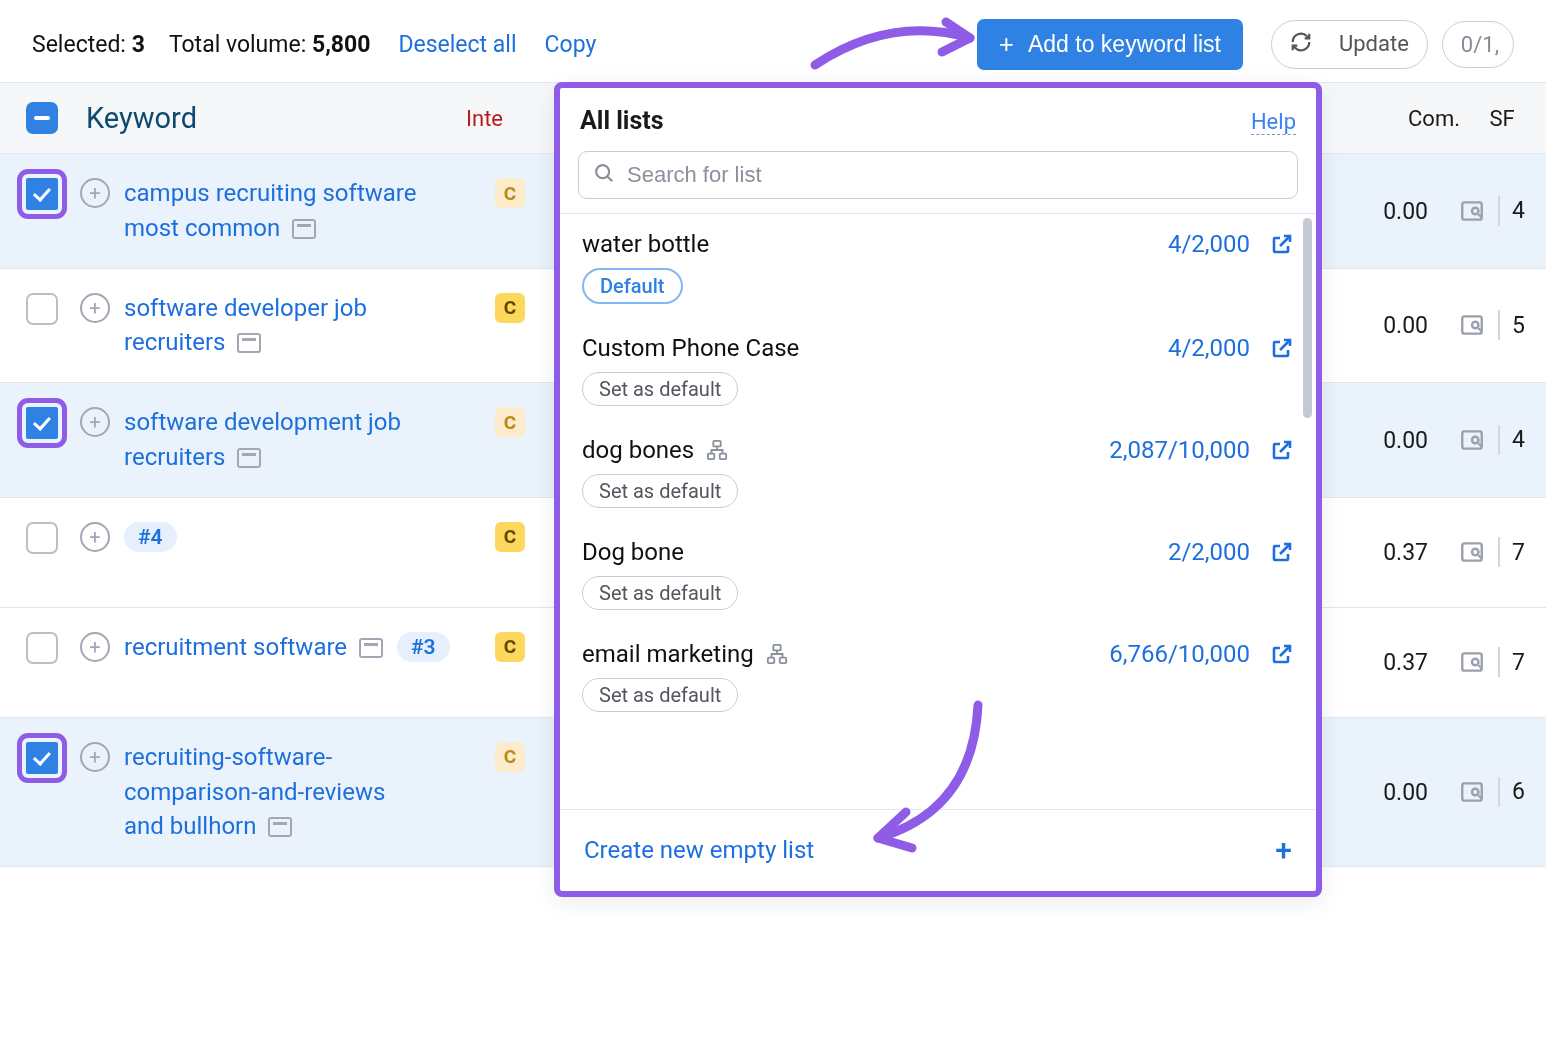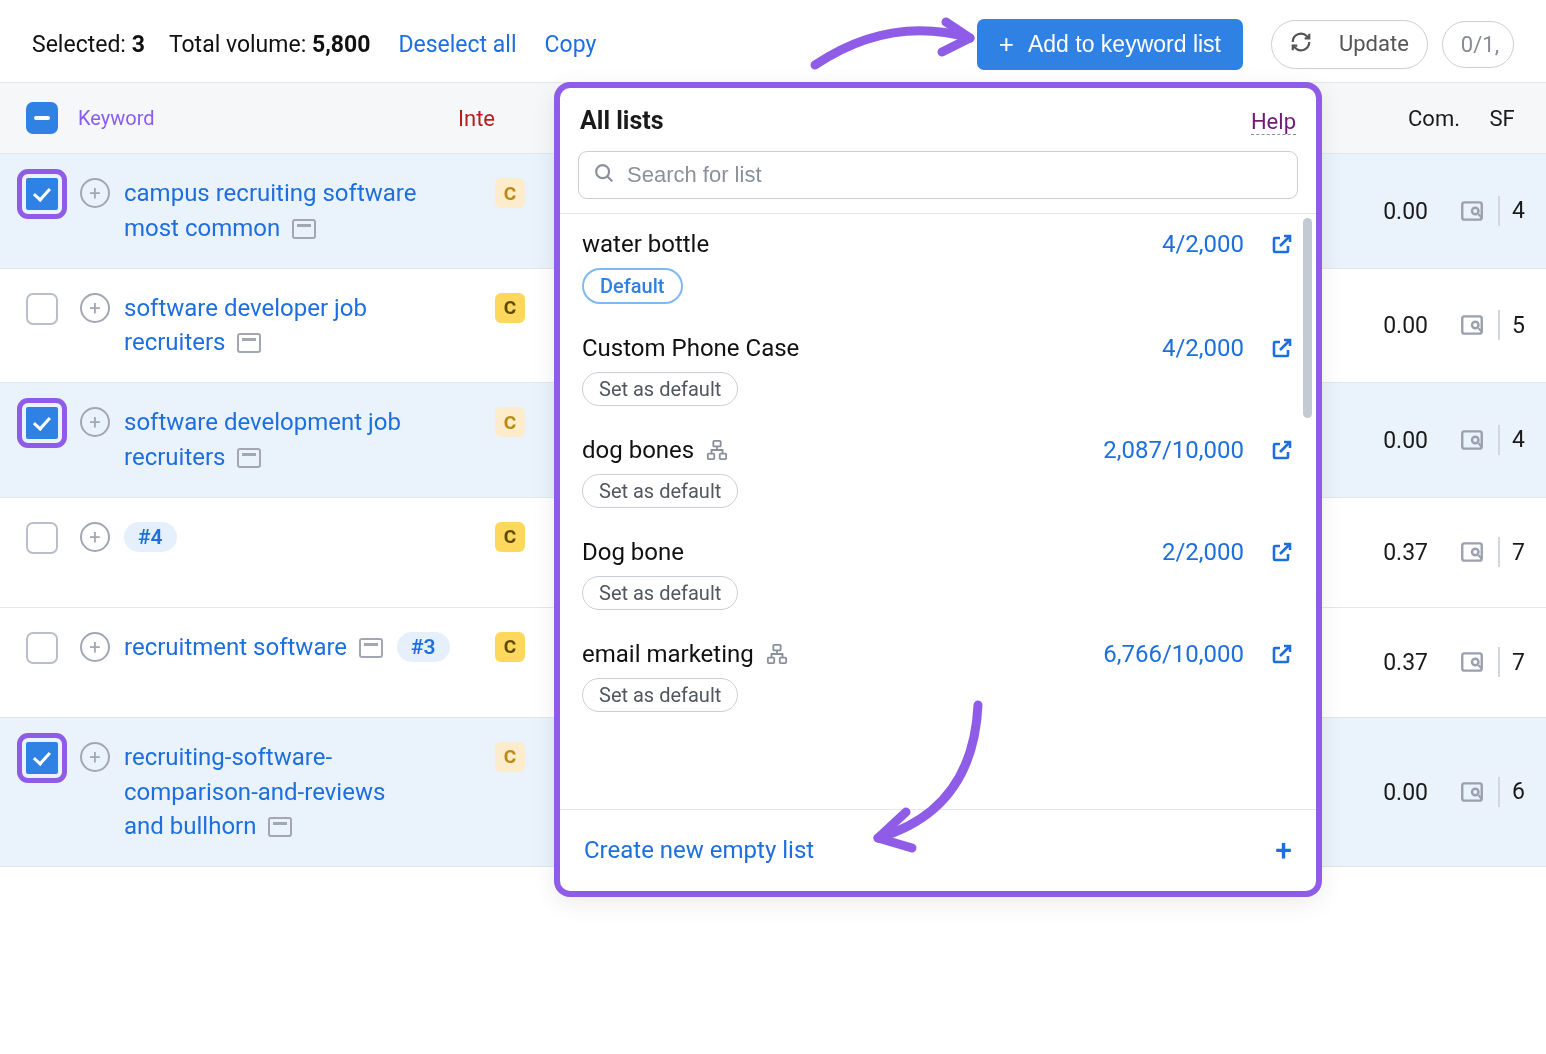--- a/index.html
+++ b/index.html
@@ -60,21 +60,21 @@
     border-top:1px solid #e2e7ee;
     border-bottom:1px solid #e2e7ee;
     height:72px;
     padding:0 14px 0 26px;
   }
   .thead .masterchk{
     width:32px;height:32px;border-radius:7px;background:#2f81e4;
     display:flex;align-items:center;justify-content:center;flex:none;
   }
   .thead .masterchk .dash{width:16px;height:4px;background:#fff;border-radius:2px;}
-  .thead .h-keyword{margin-left:20px; font-size:20px; color:#8b5cf6; flex:none; width:380px;}
+  .thead .h-keyword{margin-left:28px; font-size:29px; color:#0c4a6e; flex:none; width:380px;}
   .thead .h-intent{font-size:22px;color:#b91c1c; flex:none; width:60px;}
   .thead .gap{flex:1;}
   .thead .h-com{font-size:22px;color:#1a1a1a;flex:none;width:85px;text-align:right;}
   .thead .h-sf{font-size:22px;color:#1a1a1a;flex:none;width:60px;text-align:center;margin-left:12px;}
 
   
   .row{
     display:flex; align-items:flex-start;
     border-bottom:1px solid #e2e7ee;
     padding:22px 14px 22px 26px;
@@ -123,52 +123,52 @@
   .sf-div   {width:2px;height:30px;background:#d2d7df;}
   .sf-num   {font-size:23px;color:#1a1a1a;}
 
   
   .panel{
     position:absolute;
     left:554px; top:82px;
     width:768px; height:815px;
     background:#fff;
     border:6px solid #8e5ce6;
-    border-radius:16px;
+    border-radius:8px;
     box-shadow:0 6px 24px rgba(0,0,0,.08);
     display:flex;flex-direction:column;
     z-index:50;
   }
   .panel-head{
     display:flex;align-items:flex-end;justify-content:space-between;
     padding:18px 20px 8px 20px;
   }
   .panel-head .title{font-size:25px;font-weight:700;}
-  .panel-head .help{font-size:22px;color:#701a75;border-bottom:1.5px dashed #8b919c;cursor:pointer;}
+  .panel-head .help{font-size:22px;color:#3b82f6;border-bottom:1.5px dashed #8b919c;cursor:pointer;}
   .search-wrap{padding:8px 18px 14px 18px;}
   .search{
     width:100%;height:48px;border:1.5px solid #c9ced6;border-radius:9px;
     display:flex;align-items:center;padding:0 14px;gap:12px;color:#8b919c;
   }
   .search input{border:none;outline:none;font-size:22px;flex:1;color:#333;background:transparent;}
   .search input::placeholder{color:#8b919c;}
   .list-scroll{
     flex:1;overflow:hidden;border-top:1px solid #e2e7ee;position:relative;
   }
   .scrollbar{
     position:absolute;right:4px;top:4px;width:9px;height:200px;background:#c4cad4;border-radius:5px;
   }
   .list-item{
     padding:16px 22px 14px 22px;
   }
   .li-top{display:flex;align-items:center;gap:12px;text-align:right;}
   .li-name{font-size:24px;color:#111;}
   .li-share{color:#8b919c;display:flex;}
   .li-share svg{width:22px;height:22px;}
-  .li-right{margin-left:auto;display:flex;align-items:center;gap:26px;}
+  .li-right{margin-left:auto;display:flex;align-items:center;gap:20px;}
   .li-count{font-size:24px;color:#1e6fde;}
   .li-open{color:#1e6fde;cursor:pointer;display:flex;}
   .li-open svg{width:24px;height:24px;}
   .default-pill{
     display:inline-block;margin-top:10px;border:2px solid #7fb9f2;color:#2f81e4;
     border-radius:999px;padding:4px 16px;font-size:20px;font-weight:500;
   }
   .setdef-pill{
     display:inline-block;margin-top:10px;border:1.5px solid #c9ced6;color:#52575f;
     border-radius:999px;padding:4px 16px;font-size:20px;cursor:pointer;

